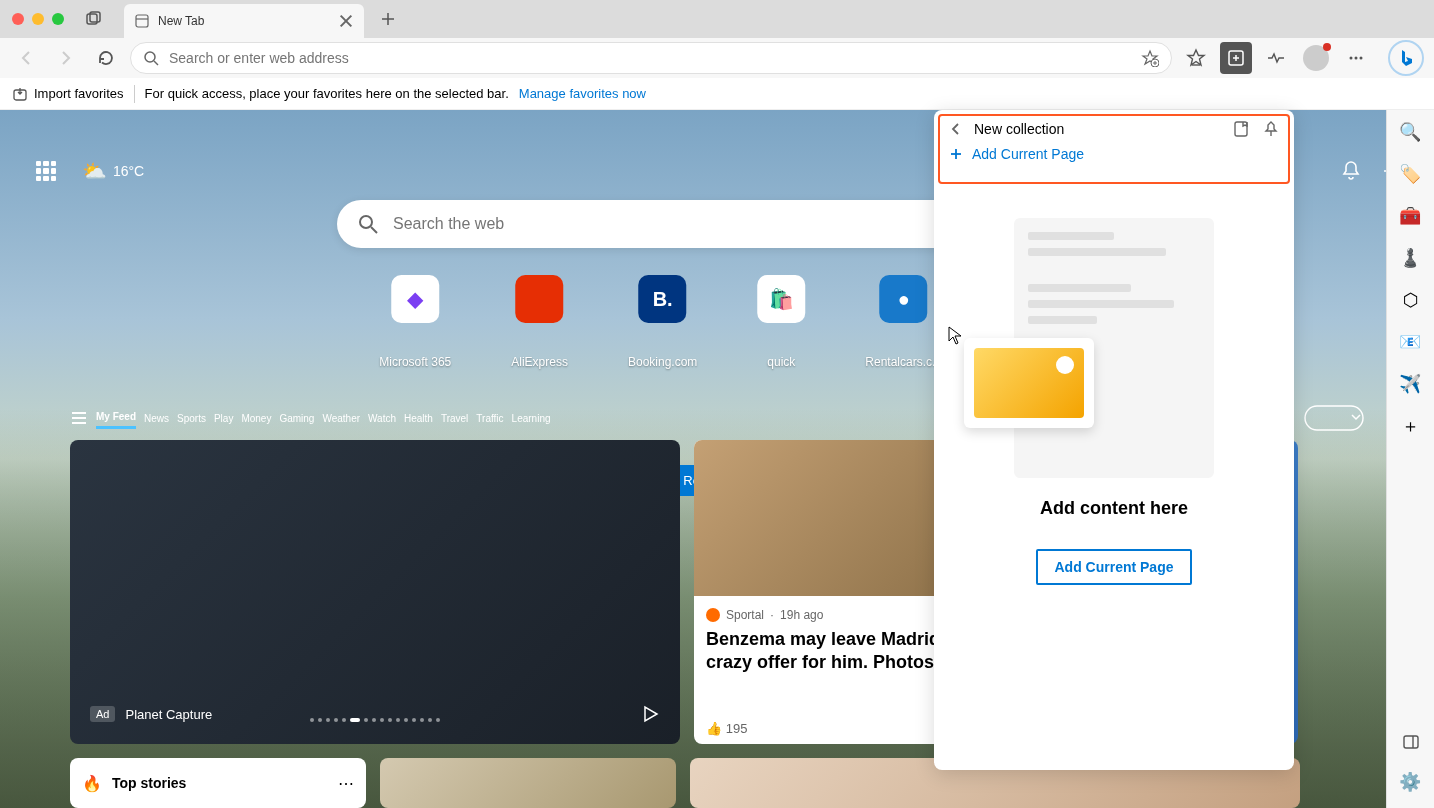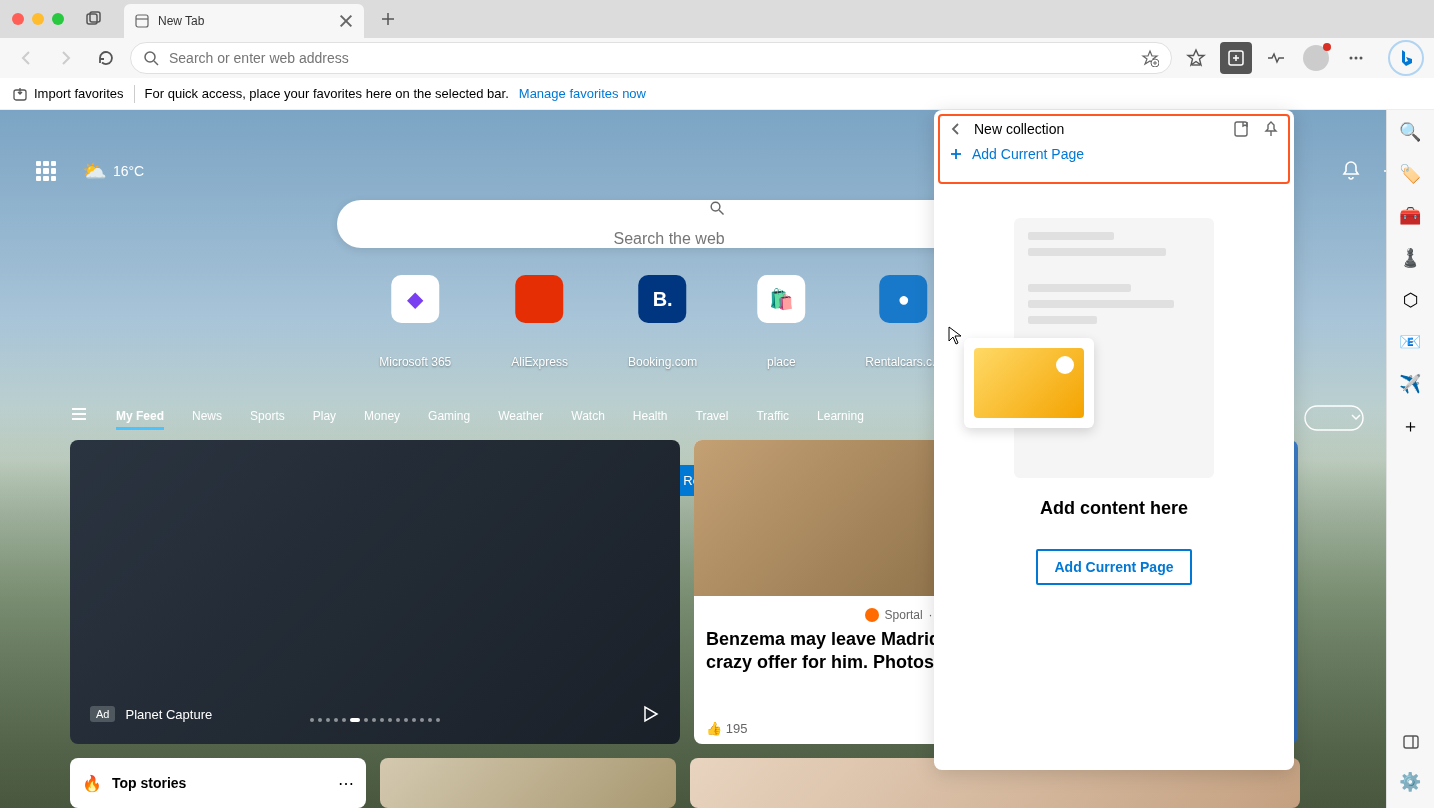--- a/index.html
+++ b/index.html
@@ -43,52 +43,52 @@
 
 
 .content-header { position: absolute; top: 45px; left: 30px; right: 30px; display: flex; align-items: center; color: #fff; }
 .apps-grid { width: 32px; height: 32px; display: grid; grid-template-columns: repeat(3,1fr); gap: 2px; padding: 6px; cursor: pointer; }
 .apps-grid span { background: #fff; border-radius: 1px; }
 .weather { display: flex; align-items: center; gap: 6px; margin-left: 20px; font-size: 14px; }
 .weather-icon { font-size: 20px; }
 .header-right { margin-left: auto; display: flex; gap: 20px; }
 
 
-.search-box { position: absolute; top: 90px; left: 50%; transform: translateX(-50%); width: 760px; height: 48px; background: #fff; border-radius: 24px; display: flex; align-items: center; padding: 0 20px; gap: 14px; box-shadow: 0 2px 8px rgba(0,0,0,0.1); flex-direction: column; }
+.search-box { position: absolute; top: 90px; left: 50%; transform: translateX(-50%); width: 760px; height: 48px; background: #fff; border-radius: 24px; display: flex; align-items: center; padding: 0 20px; gap: 14px; box-shadow: 0 2px 8px rgba(0,0,0,0.1); }
 .search-box input { flex: 1; border: none; outline: none; font-size: 16px; color: #666; }
 
 
 .quick-links { position: absolute; top: 165px; left: 50%; transform: translateX(-50%); display: flex; gap: 60px; }
 .ql-item { display: flex; flex-direction: column; align-items: center; gap: 8px; cursor: pointer; }
 .ql-icon { width: 48px; height: 48px; background: #fff; border-radius: 10px; display: flex; align-items: center; justify-content: center; font-size: 20px; font-weight: bold; }
 .ql-label { font-size: 12px; color: #fff; text-shadow: 0 1px 2px rgba(0,0,0,0.4); margin-top: 24px; }
 
 
-.feed-nav { position: absolute; top: 295px; left: 70px; right: 70px; display: flex; align-items: flex-start; gap: 28px; color: #fff; font-size: 12px; }
+.feed-nav { position: absolute; top: 295px; left: 70px; right: 70px; display: flex; align-items: center; gap: 8px; color: #fff; font-size: 10px; }
 .feed-nav-item { cursor: pointer; padding: 4px 0; }
 .feed-nav-item.active { border-bottom: 3px solid #4cc2ff; font-weight: 600; }
 .hamburger { cursor: pointer; }
 
 
 .refresh-btn { position: absolute; top: 355px; left: 50%; transform: translateX(-50%); background: #0078d4; color: #fff; padding: 8px 18px; border-radius: 20px; font-size: 13px; display: flex; align-items: center; gap: 6px; cursor: pointer; }
 
 
 .feed-cards { position: absolute; top: 330px; left: 70px; right: 70px; display: flex; gap: 14px; }
 .card-hero { width: 610px; height: 304px; background: linear-gradient(135deg, #2a3440 0%, #1a2028 100%); border-radius: 8px; position: relative; color: #fff; padding: 20px; display: flex; flex-direction: column; justify-content: flex-end; overflow: hidden; }
 .card-hero-title { font-size: 28px; font-weight: 700; margin-bottom: 10px; }
 .card-hero-meta { display: flex; align-items: center; gap: 10px; font-size: 13px; }
 .ad-badge { background: rgba(255,255,255,0.2); padding: 2px 6px; border-radius: 3px; font-size: 11px; }
 .card-dots { position: absolute; bottom: 22px; left: 50%; transform: translateX(-50%); display: flex; gap: 4px; }
 .card-dots span { width: 4px; height: 4px; background: rgba(255,255,255,0.5); border-radius: 2px; }
 .card-dots span.active { width: 10px; background: #fff; }
 
 .card2 { width: 300px; height: 304px; background: #fff; border-radius: 8px; overflow: hidden; display: flex; flex-direction: column; }
 .card2-img { height: 156px; background: linear-gradient(135deg, #c4a074 0%, #8b6f47 100%); position: relative; }
 .card2-body { padding: 12px; flex: 1; }
-.card2-src { font-size: 12px; color: #666; display: flex; align-items: center; gap: 6px; justify-content: flex-end; }
+.card2-src { font-size: 12px; color: #666; display: flex; align-items: center; gap: 6px; }
 .card2-title { font-size: 18px; font-weight: 700; margin-top: 6px; line-height: 1.3; }
 .card2-actions { display: flex; gap: 16px; padding: 8px 12px; font-size: 13px; color: #666; justify-content: space-between; }
 
 .card3 { width: 290px; height: 304px; background: linear-gradient(135deg, #4a90d9 0%, #2d6ab8 100%); border-radius: 8px; color: #fff; padding: 14px; position: relative; }
 .card3-more { position: absolute; top: 10px; right: 12px; cursor: pointer; }
 .card3-line { font-size: 13px; margin-top: 30px; }
 .card3-time { font-size: 13px; margin-top: 30px; }
 .card3-temp { font-size: 20px; font-weight: 600; margin-top: 24px; }
 .card3-rain { font-size: 13px; margin-top: 10px; }
 
@@ -290,21 +290,21 @@
     <div class="ql-item">
         <div class="ql-icon" style="background:#e62e04"></div>
         <span class="ql-label">AliExpress</span>
       </div>
     <div class="ql-item">
         <div class="ql-icon" style="background:#003580;color:#fff">B.</div>
         <span class="ql-label">Booking.com</span>
       </div>
     <div class="ql-item">
         <div class="ql-icon">🛍️</div>
-        <span class="ql-label">place</span>
+        <span class="ql-label">quick</span>
       </div>
     <div class="ql-item">
         <div class="ql-icon" style="background:#1879ca;color:#fff">●</div>
         <span class="ql-label">Rentalcars.c...</span>
       </div>
     <div class="ql-item">
         <div class="ql-icon" style="background:#1877f2;color:#fff">f</div>
         <span class="ql-label">Facebook</span>
       </div>
   </div>

